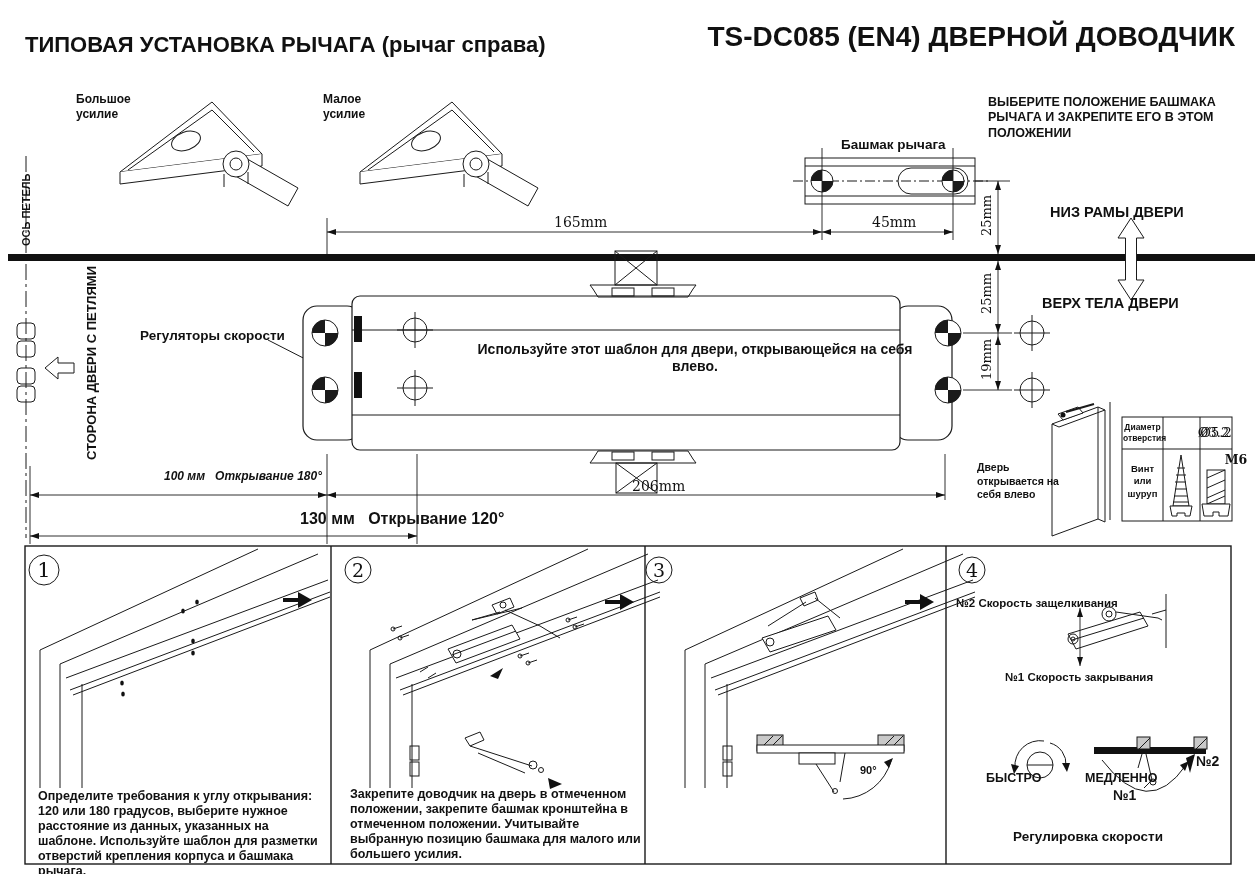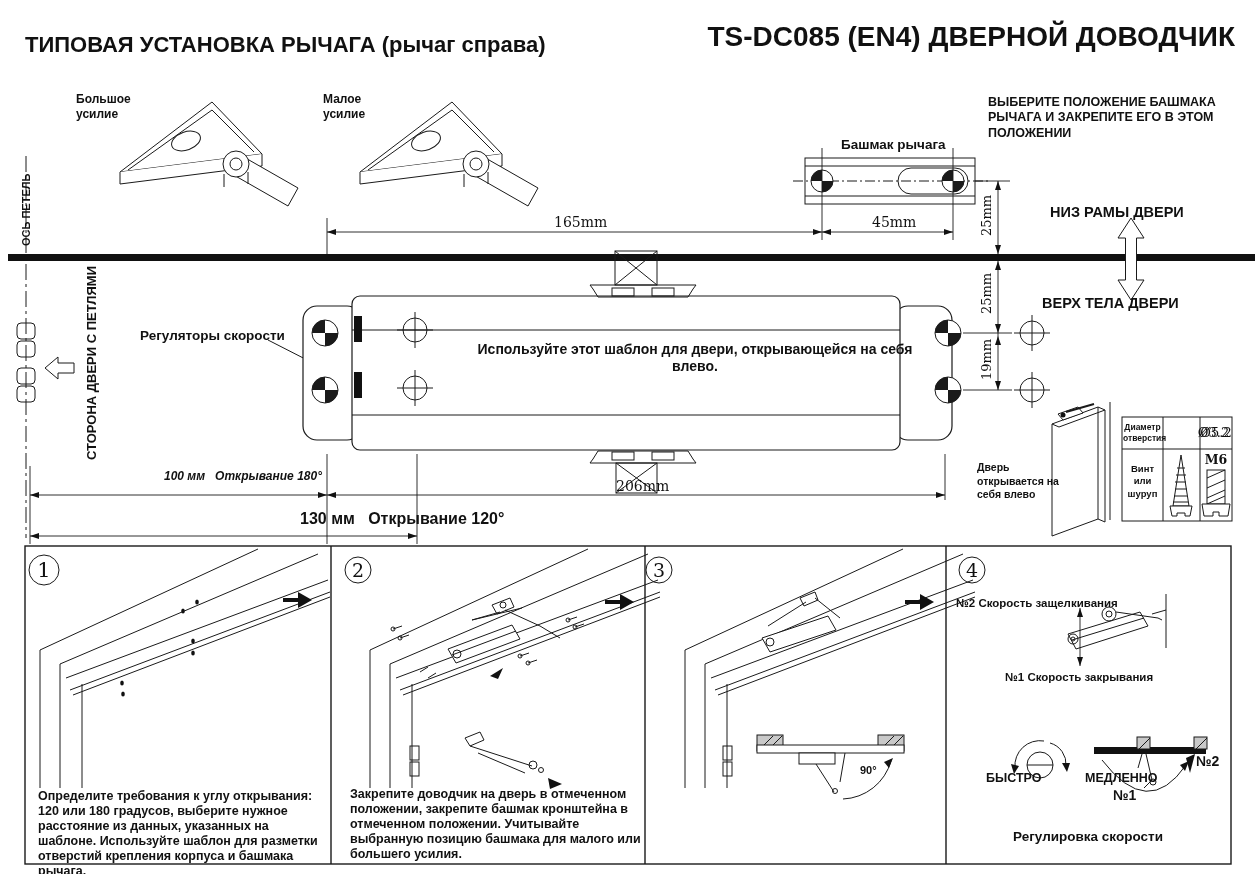--- a/index.html
+++ b/index.html
@@ -309,32 +309,32 @@
 <div class="lbl" style="left:988px;top:87px;width:252px;font-size:12.5px;">ВЫБЕРИТЕ ПОЛОЖЕНИЕ БАШМАКА РЫЧАГА И ЗАКРЕПИТЕ ЕГО В ЭТОМ ПОЛОЖЕНИИ</div>
 
 <div class="lbl" style="left:1050px;top:196px;font-size:14.5px;">НИЗ РАМЫ ДВЕРИ</div>
 <div class="lbl" style="left:1042px;top:287px;font-size:14.5px;">ВЕРХ ТЕЛА ДВЕРИ</div>
 
 <div class="dim" style="left:554px;top:206px;font-size:14px;">165mm</div>
 <div class="dim" style="left:872px;top:206px;font-size:14px;">45mm</div>
 <div class="dim rot" style="left:979px;top:228px;font-size:13px;">25mm</div>
 <div class="dim rot" style="left:979px;top:306px;font-size:13px;">25mm</div>
 <div class="dim rot" style="left:979px;top:372px;font-size:13px;">19mm</div>
-<div class="dim" style="left:616px;top:470px;font-size:14px;">206mm</div>
+<div class="dim" style="left:616px;top:470px;font-size:14px;padding-left:16px;">206mm</div>
 
 <div class="lbl pre" style="left:164px;top:461px;font-size:12px;font-style:italic;">100 мм   Открывание 180°</div>
 <div class="lbl pre" style="left:300px;top:501px;font-size:16px;">130 мм   Открывание 120°</div>
 
 <div class="lbl" style="left:977px;top:453px;width:92px;font-size:10.5px;line-height:1.3;">Дверь открывается на себя влево</div>
 
 <div class="lbl ctr" style="left:1123px;top:414px;width:39px;font-size:8.5px;line-height:1.25;font-weight:bold;">Диаметр отверстия</div>
 <div class="dim ctr" style="left:1163px;top:417px;width:37px;font-size:13px;text-align:center;padding-left:32px;">Ø3.2</div>
 <div class="dim ctr" style="left:1200px;top:417px;width:32px;font-size:13px;text-align:center;">Ø5.2</div>
 <div class="lbl ctr" style="left:1123px;top:455px;width:39px;font-size:9.5px;line-height:1.3;">Винт или шуруп</div>
-<div class="dim ctr" style="left:1200px;top:444px;width:32px;font-size:12.5px;font-weight:bold;text-align:center;">M6</div>
+<div class="dim ctr" style="left:1200px;top:444px;width:32px;font-size:12.5px;font-weight:bold;text-align:center;padding-left:20px;">M6</div>
 
 <div class="lbl ctr serif" style="left:29px;top:550px;width:30px;font-size:21px;">1</div>
 <div class="lbl ctr serif" style="left:343px;top:551px;width:30px;font-size:19px;">2</div>
 <div class="lbl ctr serif" style="left:644px;top:551px;width:30px;font-size:19px;">3</div>
 <div class="lbl ctr serif" style="left:957px;top:551px;width:30px;font-size:19px;">4</div>
 
 <div class="lbl" style="left:38px;top:781px;width:292px;font-size:12.5px;line-height:1.2;">Определите требования к углу открывания: 120 или 180 градусов, выберите нужное расстояние из данных, указанных на шаблоне. Используйте шаблон для разметки отверстий крепления корпуса и башмака рычага.</div>
 <div class="lbl" style="left:350px;top:779px;width:296px;font-size:12.5px;line-height:1.2;">Закрепите доводчик на дверь в отмеченном положении, закрепите башмак кронштейна в отмеченном положении. Учитывайте выбранную позицию башмака для малого или большего усилия.</div>
 <div class="lbl" style="left:860px;top:756px;font-size:11px;">90°</div>
 

